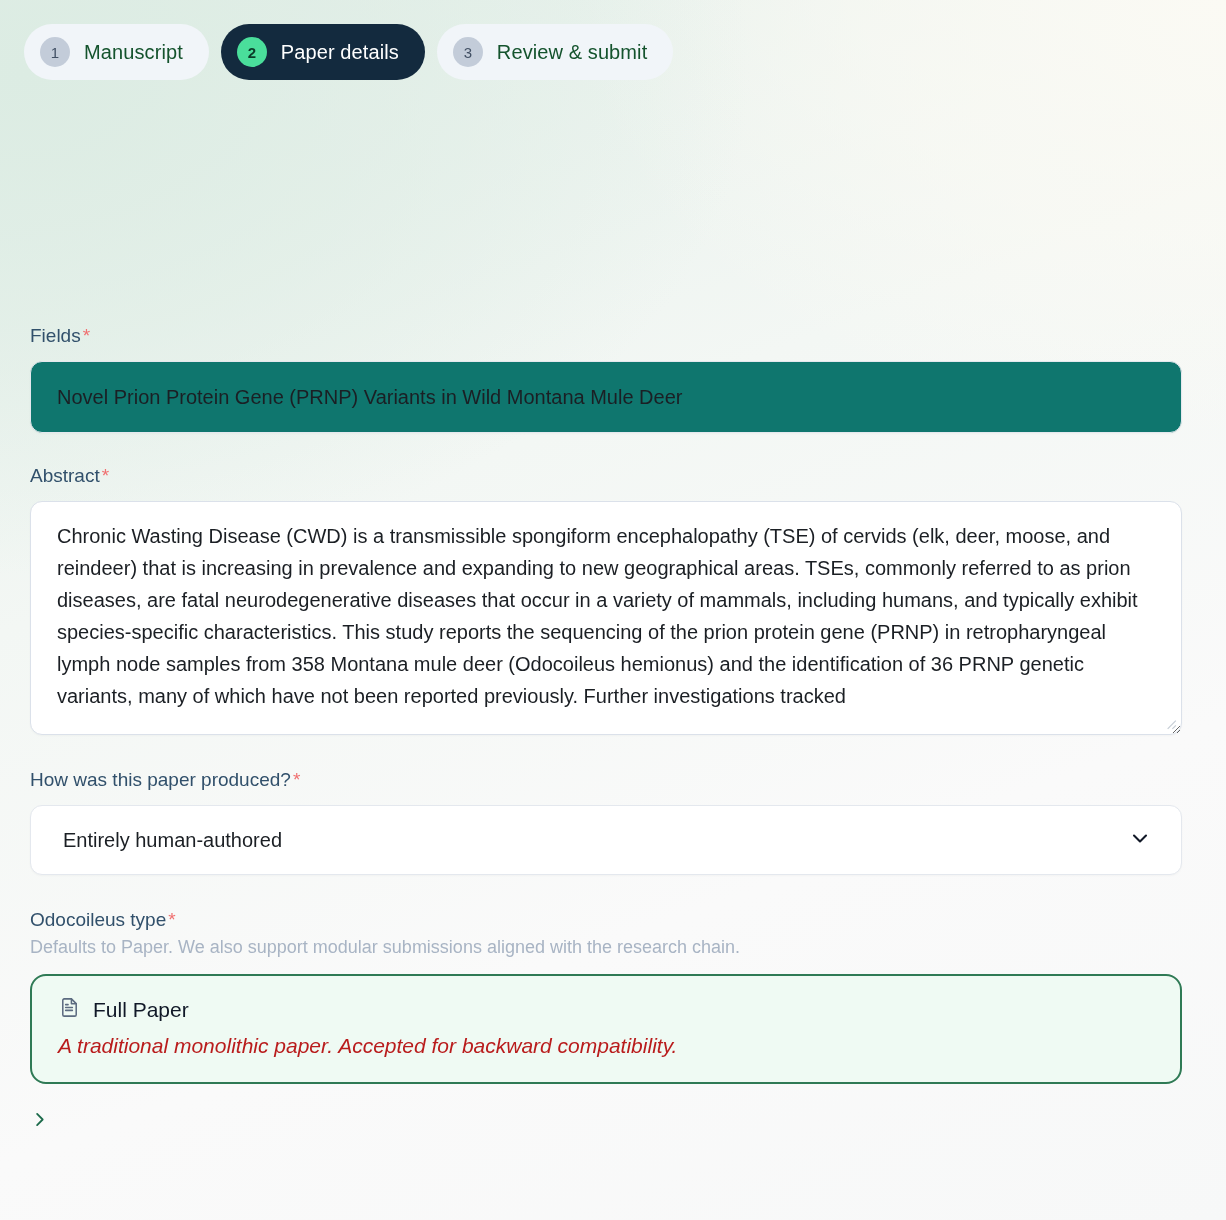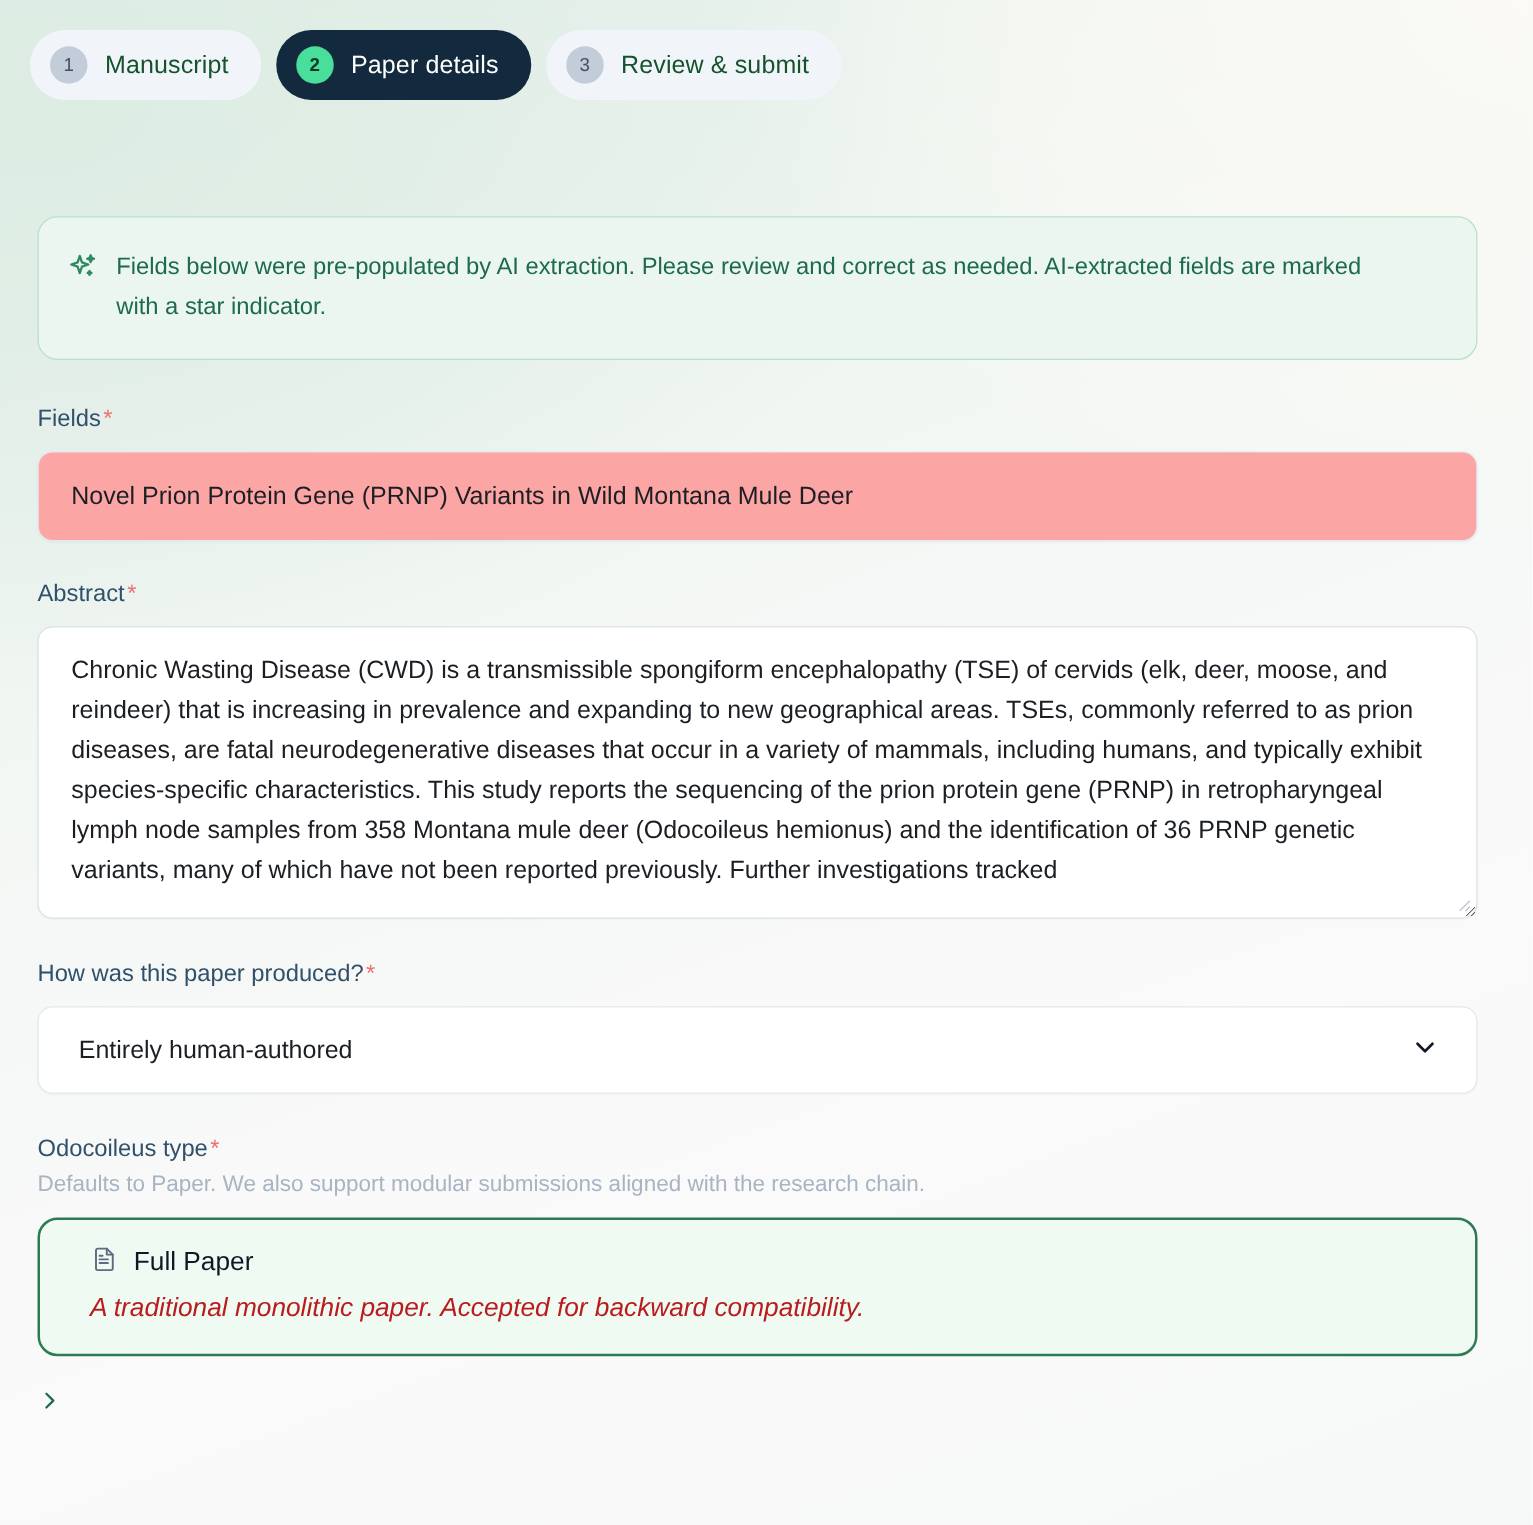--- a/index.html
+++ b/index.html
@@ -92,21 +92,21 @@
     margin-bottom: 14px;
     display: block;
   }
   .req { color: #f07070; font-weight: 400; margin-left: 2px; }
 
   .text-input {
     width: 1152px;
     height: 72px;
     border: 1px solid #e4e8ee;
     border-radius: 12px;
-    background: #fca5a5;
+    background: #0f766e;
     font-family: "Liberation Sans", sans-serif;
     font-size: 20px;
     color: #1b1f24;
     padding: 0 26px;
     outline: none;
     box-shadow: 0 1px 2px rgba(17,24,39,0.03);
   }
 
   .ta-wrap { position: relative; width: 1152px; }
   .textarea {
@@ -167,21 +167,21 @@
     color: #a8b4c4;
     margin-top: -4px;
     margin-bottom: 16px;
   }
 
   .pubcard {
     width: 1152px;
     border: 2px solid #2f7a55;
     background: #effaf3;
     border-radius: 16px;
-    padding: 20px 26px 22px 40px;
+    padding: 20px 26px 22px 26px;
     cursor: pointer;
   }
   .pubcard-head {
     display: flex;
     align-items: center;
     gap: 12px;
     margin-bottom: 8px;
   }
   .pubcard-title {
     font-size: 21px;
@@ -221,30 +221,20 @@
     <div class="step active">
       <span class="step-num">2</span>
       <span class="step-label">Paper details</span>
     </div>
     <div class="step">
       <span class="step-num">3</span>
       <span class="step-label">Review &amp; submit</span>
     </div>
   </div>
 
-  <div class="ai-banner">
-    <span class="sparkle">
-      <svg width="26" height="26" viewBox="0 0 24 24" fill="none" stroke="#2f8a62" stroke-width="1.7" stroke-linecap="round" stroke-linejoin="round">
-        <path d="M10 3.5 L11.6 8.2 L16.3 9.8 L11.6 11.4 L10 16.1 L8.4 11.4 L3.7 9.8 L8.4 8.2 Z"></path>
-        <path d="M18 3 L18.7 4.8 L20.5 5.5 L18.7 6.2 L18 8 L17.3 6.2 L15.5 5.5 L17.3 4.8 Z"></path>
-        <path d="M17.2 14.6 L17.6 15.6 L18.6 16 L17.6 16.4 L17.2 17.4 L16.8 16.4 L15.8 16 L16.8 15.6 Z"></path>
-      </svg>
-    </span>
-    <div class="ai-banner-text">Fields below were pre-populated by AI extraction. Please review and correct as needed. AI-extracted fields are marked with a star indicator.</div>
-  </div>
 
   <div class="form">
 
     <div class="field">
       <label class="label">
         <span>Fields</span><span class="req">*</span>
       </label>
       <input class="text-input" type="text" value="Novel Prion Protein Gene (PRNP) Variants in Wild Montana Mule Deer" placeholder="Enter the paper title" style="">
     </div>
 

